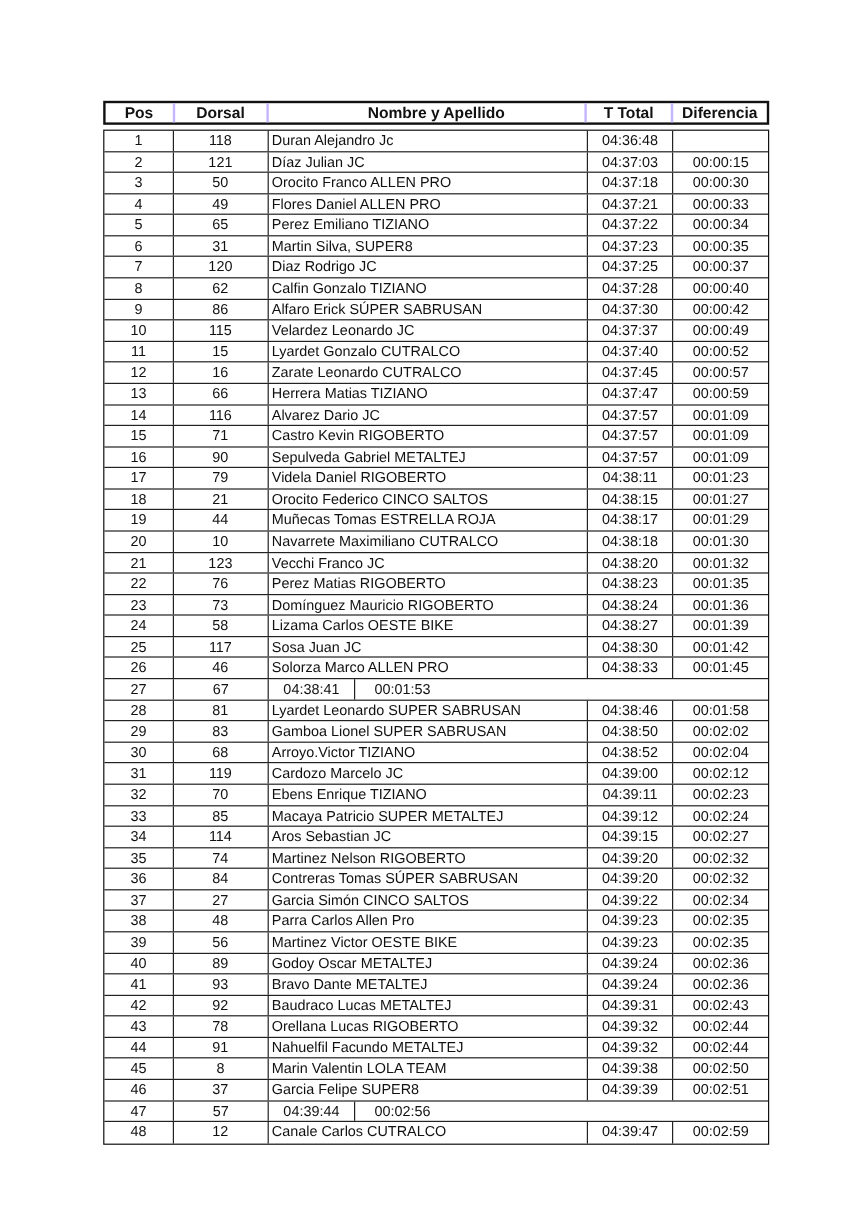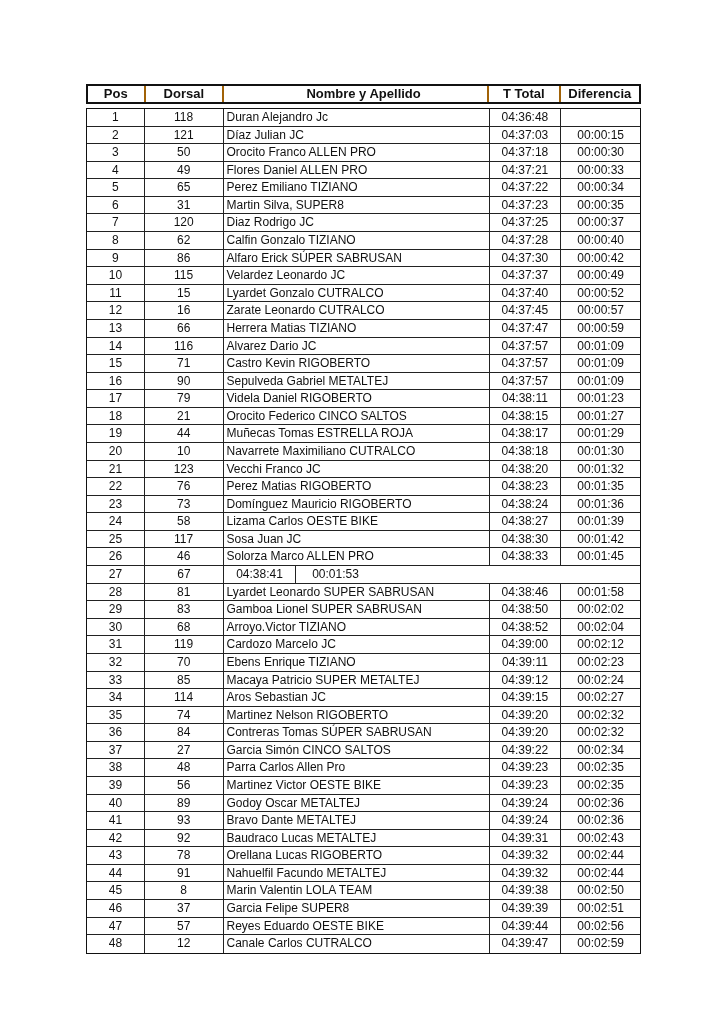--- a/index.html
+++ b/index.html
@@ -20,21 +20,21 @@
       left: 86px;
       top: 84px;
       width: 555px;
       height: 20px;
       border: 2px solid #111;
       box-sizing: border-box;
       display: flex;
     }
     .header-table .hcell {
       box-sizing: border-box;
-      border-right: 2px solid #a16207;
+      border-right: 2px solid #c4b5fd;
       font-weight: bold;
       font-size: 13px;
       text-align: center;
       line-height: 16px;
       white-space: nowrap;
       overflow: hidden;
     }
     .header-table .hcell:last-child { border-right: none; }
 
     .body-table {
@@ -396,21 +396,20 @@
     <div class="row">
       <div class="cell c-pos">46</div>
       <div class="cell c-dorsal">37</div>
       <div class="cell c-name">Garcia Felipe SUPER8</div>
       <div class="cell c-total">04:39:39</div>
       <div class="cell c-dif">00:02:51</div>
     </div>
     <div class="row">
       <div class="cell c-pos">47</div>
       <div class="cell c-dorsal">57</div>
-      <div class="cell c-name">Reyes Eduardo OESTE BIKE</div>
       <div class="cell c-total">04:39:44</div>
       <div class="cell c-dif">00:02:56</div>
     </div>
     <div class="row">
       <div class="cell c-pos">48</div>
       <div class="cell c-dorsal">12</div>
       <div class="cell c-name">Canale Carlos CUTRALCO</div>
       <div class="cell c-total">04:39:47</div>
       <div class="cell c-dif">00:02:59</div>
     </div>

